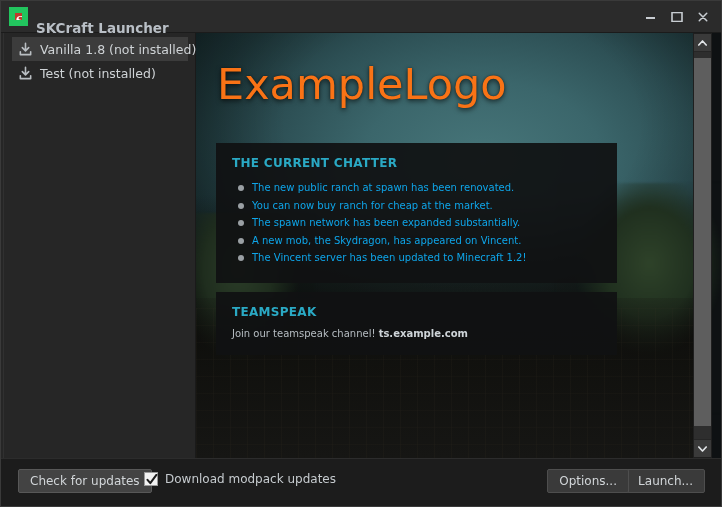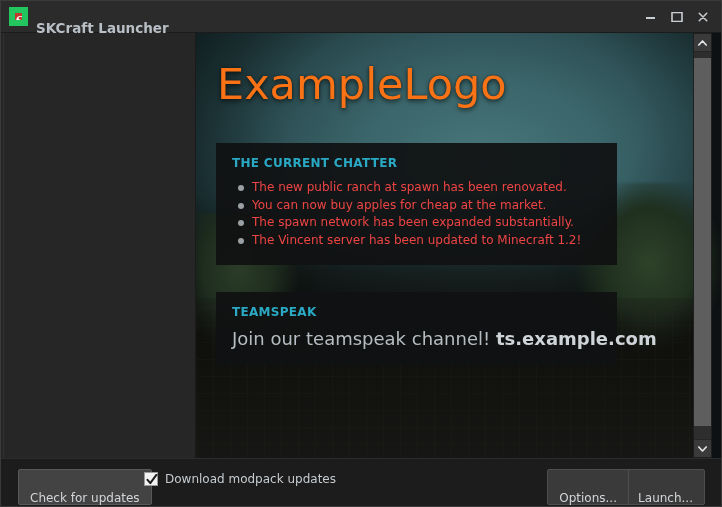--- a/index.html
+++ b/index.html
@@ -202,34 +202,34 @@
     font-size: 12px;
     font-weight: bold;
     color: #2aa9c4;
     letter-spacing: 0.3px;
     margin: 0 0 9px 0;
   }
   .news-list { margin: 0; padding: 0; list-style: none; }
   .news-list li {
     position: relative;
     padding-left: 20px;
-    font-size: 12px;
-    color: #ef4444;
+    font-size: 10px;
+    color: #0ea5e9;
     line-height: 17.5px;
     white-space: nowrap;
   }
   .news-list li .bullet {
     position: absolute;
     left: 6px; top: 6px;
     width: 6px; height: 6px;
     border-radius: 50%;
     background: #9aa0a4;
   }
   .ts-line {
-    font-size: 18px;
+    font-size: 10px;
     color: #b6bdc2;
     margin: 0;
     white-space: nowrap;
   }
   .ts-line .ts-domain { font-weight: bold; color: #ced4d8; }
 
   
   #scrollbar {
     position: absolute;
     right: 10px; top: 0;
@@ -271,21 +271,21 @@
   .btn {
     position: absolute;
     top: 10px;
     height: 24px;
     background: #434343;
     border: 1px solid #585858;
     border-radius: 2px;
     color: #d2d6d9;
     font-family: "DejaVu Sans", sans-serif;
     font-size: 12px;
-    padding: 17px 11px;
+    padding: 0 11px;
     box-sizing: border-box;
     cursor: default;
     line-height: 22px;
     white-space: nowrap;
   }
   #btn-check { left: 18px; }
   #btn-options { right: 93px; background: #3a3a3a; border-color: #4e4e4e; }
   #btn-launch { right: 17px; background: #3a3a3a; border-color: #4e4e4e; }
 
   #chk-wrap {
@@ -345,37 +345,57 @@
       <svg width="12" height="10" viewBox="0 0 12 12">
         <path d="M1.5 1.5 L10.5 10.5 M10.5 1.5 L1.5 10.5" stroke="#c8cdd2" stroke-width="1.8" stroke-linecap="round"></path>
       </svg>
     </div>
   </div>
 
   <div id="content">
 
     <div id="sidebar">
       <div id="sidebar-edge"></div>
+      <div id="instance-list">
+
+        <div class="instance-item selected">
+          <svg class="dl-icon" viewBox="0 0 16 16">
+            <path d="M8 1.5 L8 8.5 M4.6 6 L8 9.4 L11.4 6" stroke="#b9bec2" stroke-width="1.7" fill="none" stroke-linecap="round" stroke-linejoin="round"></path>
+            <path d="M2.5 10.5 L2.5 13.5 L13.5 13.5 L13.5 10.5" stroke="#b9bec2" stroke-width="1.7" fill="none" stroke-linecap="round" stroke-linejoin="round"></path>
+          </svg>
+          <span class="label">Vanilla 1.8 (not installed)</span>
+        </div>
+
+        <div class="instance-item">
+          <svg class="dl-icon" viewBox="0 0 16 16">
+            <path d="M8 1.5 L8 8.5 M4.6 6 L8 9.4 L11.4 6" stroke="#b9bec2" stroke-width="1.7" fill="none" stroke-linecap="round" stroke-linejoin="round"></path>
+            <path d="M2.5 10.5 L2.5 13.5 L13.5 13.5 L13.5 10.5" stroke="#b9bec2" stroke-width="1.7" fill="none" stroke-linecap="round" stroke-linejoin="round"></path>
+          </svg>
+          <span class="label">Test (not installed)</span>
+        </div>
+
+      </div>
     </div>
 
     <div id="main">
       <div id="bg-art"></div>
       <div id="bg-tree-left"></div>
       <div id="bg-tree-right"></div>
       <div id="bg-ground"></div>
       <div id="bg-blocks"></div>
 
       <div id="logo">ExampleLogo</div>
 
       <div class="news-panel" id="panel-chatter">
         <div class="panel-heading">THE CURRENT CHATTER</div>
         <ul class="news-list">
           <li><span class="bullet"></span><span>The new public ranch at spawn has been renovated.</span></li>
-          <li><span class="bullet"></span><span>You can now buy apples for cheap at the market.</span></li>
+          <li><span class="bullet"></span><span>You can now buy ranch for cheap at the market.</span></li>
           <li><span class="bullet"></span><span>The spawn network has been expanded substantially.</span></li>
+          <li><span class="bullet"></span><span>A new mob, the Skydragon, has appeared on Vincent.</span></li>
           <li><span class="bullet"></span><span>The Vincent server has been updated to Minecraft 1.2!</span></li>
         </ul>
       </div>
 
       <div class="news-panel" id="panel-teamspeak">
         <div class="panel-heading">TEAMSPEAK</div>
         <p class="ts-line"><span>Join our teamspeak channel! </span><span class="ts-domain">ts.example.com</span></p>
       </div>
 
       <div id="scrollbar">

